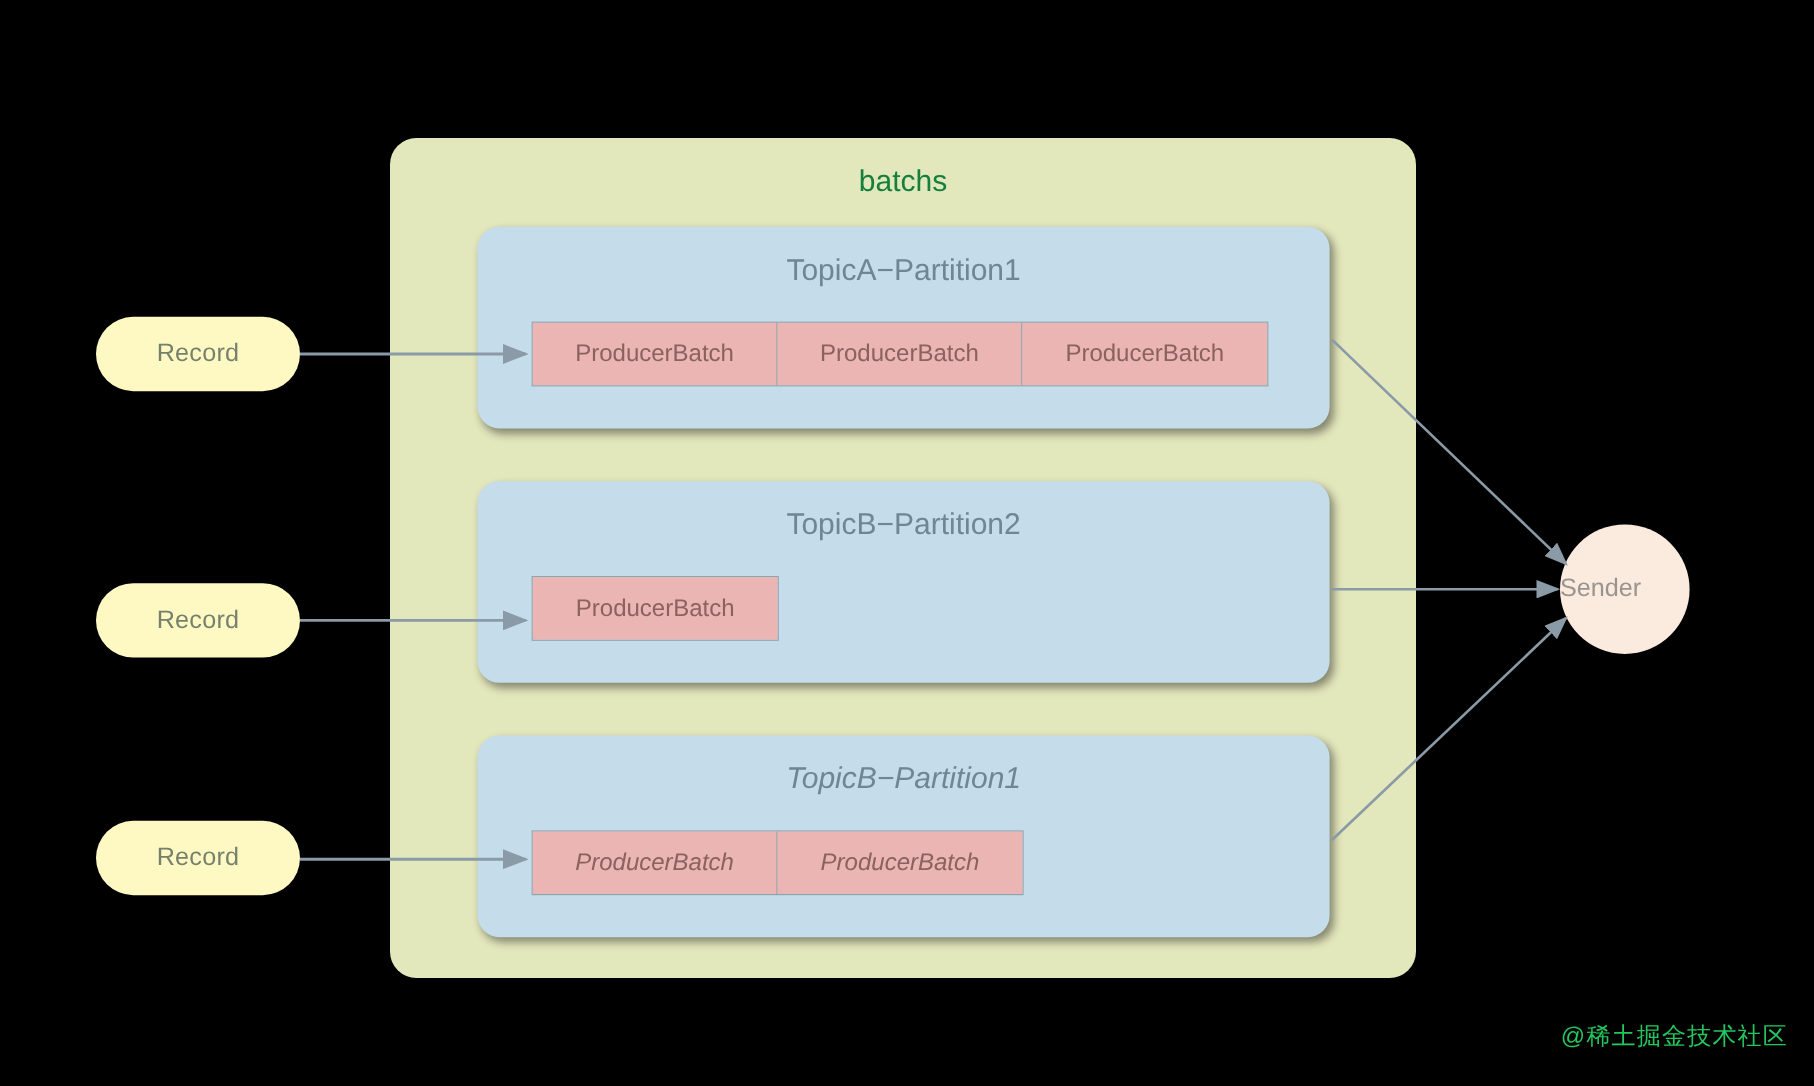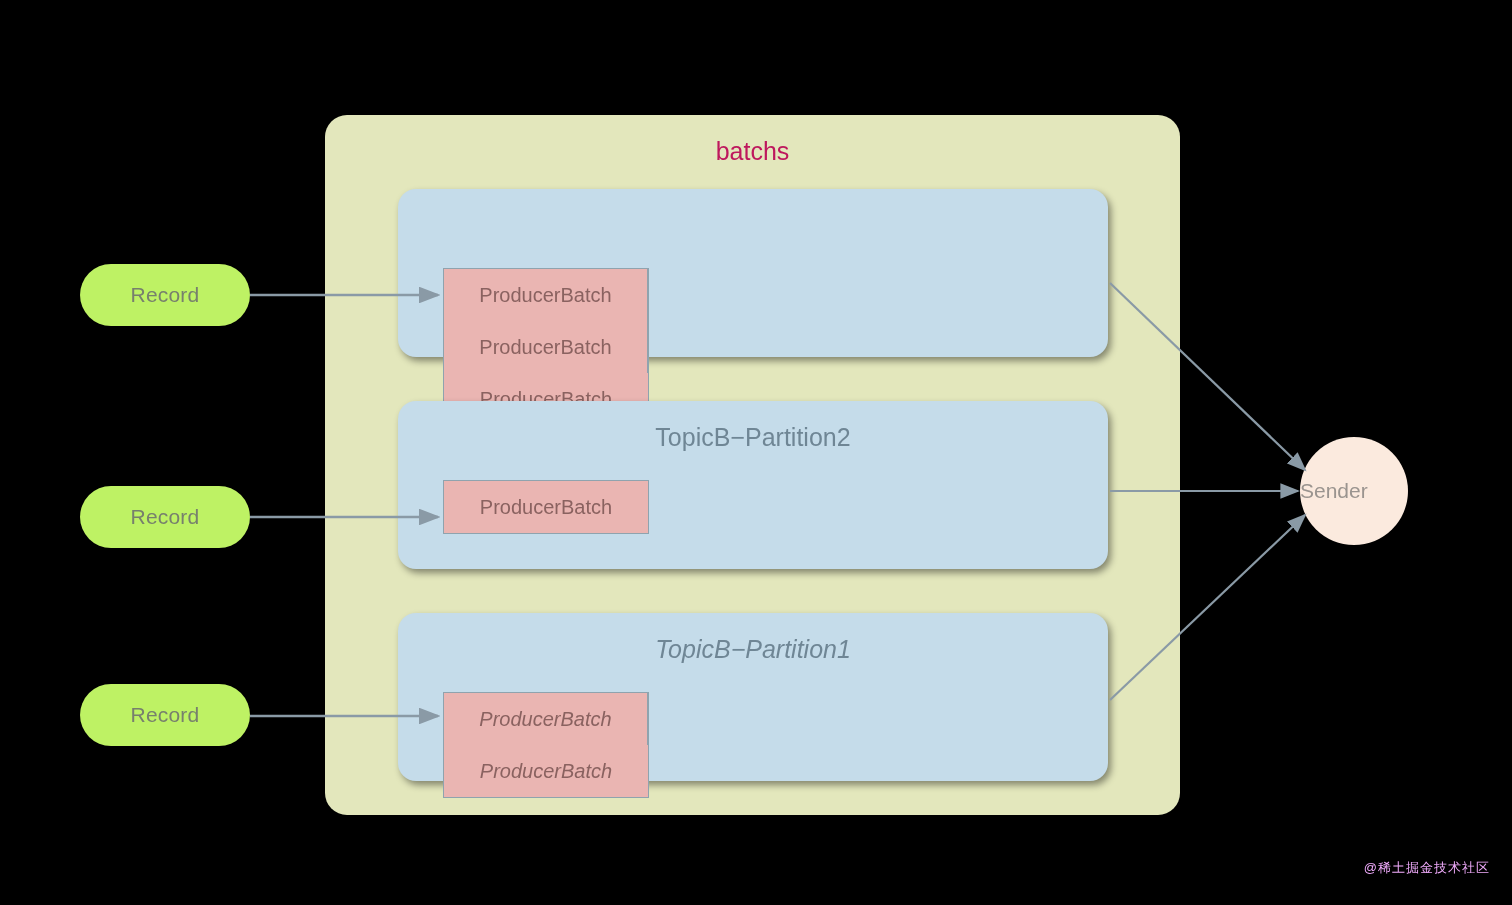--- a/index.html
+++ b/index.html
@@ -18,21 +18,21 @@
     width: 1512px;
     height: 905px;
     background: #000000;
   }
 
   
   .record {
     position: absolute;
     width: 170px;
     height: 62px;
-    background: #bef264;
+    background: #fef9c3;
     border-radius: 31px;
     box-shadow: 3px 4px 6px rgba(0,0,0,0.55);
     display: flex;
     align-items: center;
     justify-content: center;
   }
   .record-label {
     font-size: 21px;
     color: #77806d;
     letter-spacing: 0.2px;
@@ -49,21 +49,21 @@
     border-radius: 22px;
     box-shadow: 4px 5px 8px rgba(0,0,0,0.5);
   }
   #batchs-title {
     position: absolute;
     top: 22px;
     left: 0;
     width: 100%;
     text-align: center;
     font-size: 25px;
-    color: #be185d;
+    color: #15803d;
   }
 
   
   .partition {
     position: absolute;
     left: 73px;
     width: 710px;
     background: #c5dcea;
     border-radius: 18px;
     box-shadow: 3px 4px 7px rgba(0,0,0,0.42);
@@ -76,21 +76,20 @@
     text-align: center;
     font-size: 25px;
     color: #6f8695;
   }
   .batch-row {
     position: absolute;
     left: 45px;
     top: 79px;
     display: flex;
     border: 1px solid #8fa3ae;
-    flex-direction: column;
   }
   .producer-batch {
     background: #eab5b2;
     height: 52px;
     display: flex;
     align-items: center;
     justify-content: center;
     padding: 0 13px;
     font-size: 20px;
     color: #8a6260;
@@ -126,34 +125,35 @@
     width: 1512px;
     height: 905px;
     pointer-events: none;
   }
 
   
   #watermark {
     position: absolute;
     right: 22px;
     bottom: 28px;
-    font-size: 13px;
-    color: #f0abfc;
+    font-size: 20px;
+    color: #22c55e;
     letter-spacing: 1px;
   }
 </style>
 </head>
 <body>
 
 <div id="canvas">
 
   <div id="batchs-container">
     <div id="batchs-title">batchs</div>
 
     <div class="partition" style="top:74px; height:168px;">
+      <div class="partition-title">TopicA−Partition1</div>
       <div class="batch-row">
         <div class="producer-batch" style="width:204px;">ProducerBatch</div>
         <div class="producer-batch" style="width:204px;">ProducerBatch</div>
         <div class="producer-batch" style="width:204px;">ProducerBatch</div>
       </div>
     </div>
 
     <div class="partition" style="top:286px; height:168px;">
       <div class="partition-title">TopicB−Partition2</div>
       <div class="batch-row">

